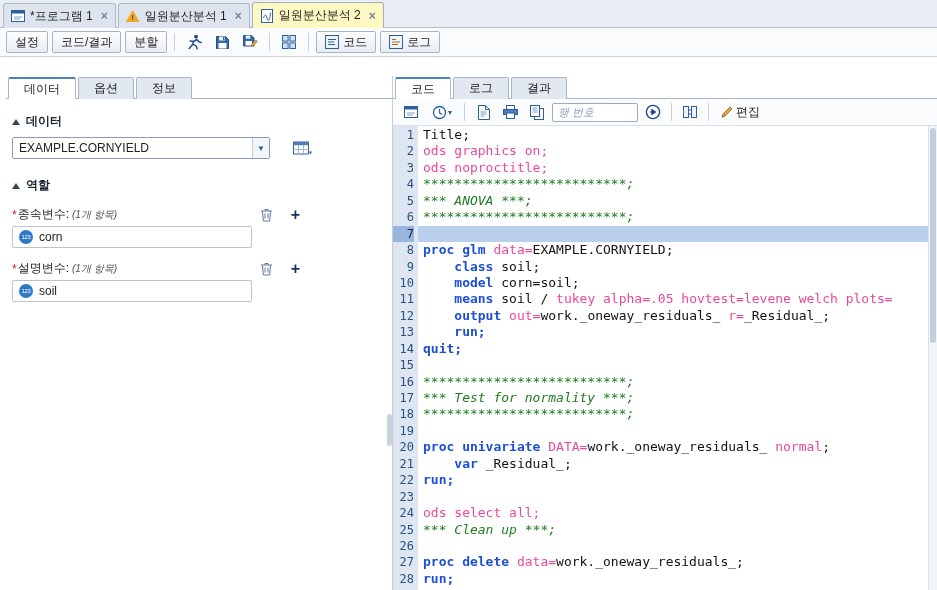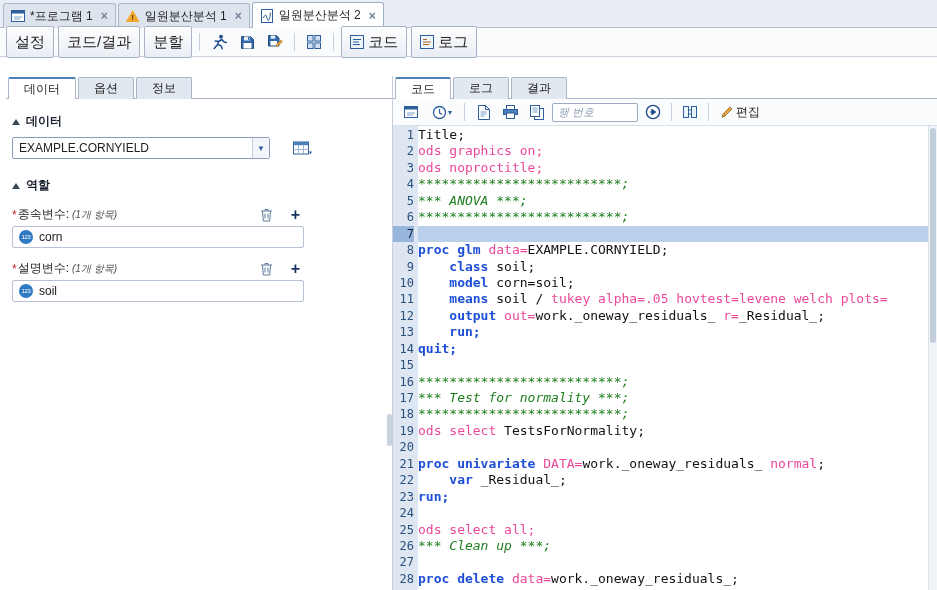--- a/index.html
+++ b/index.html
@@ -5,29 +5,29 @@
   * { box-sizing: border-box; }
   html,body { margin:0; padding:0; width:937px; height:590px; overflow:hidden;
     font-family:"Liberation Sans","DejaVu Sans",sans-serif; font-size:12px; background:#fff; color:#222; }
 
   
   .tabstrip { height:28px; background:#e9edf4; border-bottom:1px solid #b4bfce;
     display:flex; align-items:flex-end; padding:2px 0 0 3px; gap:2px; }
   .tab { height:24px; display:flex; align-items:center; gap:5px; padding:12px 7px;
     background:#dde4ee; border:1px solid #aeb9c9; border-bottom:none; border-radius:3px 3px 0 0;
     margin-bottom:-1px; cursor:default; white-space:nowrap; }
-  .tab.active { background:#ffffff; height:26px; border-color:#9fb0c6;align-items:center; }
+  .tab.active { background:#fef9c3; height:26px; border-color:#9fb0c6;align-items:center; }
   .tab-close { color:#75819a; font-weight:bold; font-size:12px; margin-left:3px; cursor:pointer; }
   .warn-ic { width:14px; height:12px; background:#f2a72e; clip-path:polygon(50% 0,100% 100%,0 100%);
     display:flex; align-items:flex-end; justify-content:center; font-size:8px; font-weight:bold; color:#4d3400; font-style:normal; }
 
   
   .toolbar { height:29px; background:#fafbfd; border-bottom:1px solid #c9d2de;
     display:flex; align-items:center; gap:4px; padding:0 6px; }
-  button.tbar, .tg { height:32px; padding:0 8px; font-size:15px; color:#222;
+  button.tbar, .tg { height:22px; padding:0 8px; font-size:12px; color:#222;
     background:linear-gradient(#fdfefe,#e9edf4); border:1px solid #a8b4c6; border-radius:2px;
     display:flex; align-items:center; gap:4px; font-family:inherit; cursor:pointer; }
   .sep { width:1px; height:18px; background:#c6cfdb; margin:0 3px; }
   .tbtn { width:24px; height:22px; display:flex; align-items:center; justify-content:center;
     border-radius:2px; cursor:pointer; }
 
   
   .content { display:flex; height:533px; position:relative;margin-top:19px; }
   .left { width:392px; flex:none; padding-left:6px; position:relative; }
   .right { flex:1; min-width:0; border-left:1px solid #c5ced9; display:flex; flex-direction:column; }
@@ -48,21 +48,21 @@
   .dropdown { width:258px; height:22px; border:1px solid #8a9cb6; background:#fff; border-radius:2px;
     display:flex; align-items:center; cursor:pointer; }
   .dropdown .val { flex:1; padding:0 6px; white-space:nowrap; overflow:hidden; }
   .dropdown .arrow { width:17px; height:100%; display:flex; align-items:center; justify-content:center;
     border-left:1px solid #c2cdda; background:#f2f5f9; color:#2d5f9e; font-size:8px; }
   .role-row { display:flex; align-items:center; width:292px; margin:12px 0 0 2px; }
   .req { color:#c22222; margin-right:1px; }
   .role-count { font-style:italic; font-size:10px; color:#555; margin-left:3px; }
   .role-icons { margin-left:auto; display:flex; align-items:center; gap:18px; padding-right:4px; }
   .plus { color:#14305f; font-weight:bold; font-size:16px; line-height:14px; cursor:pointer; }
-  .listbox { width:292px; border:1px solid #b7c2d2; background:#fff; border-radius:2px; margin:3px 0 0 2px; }
+  .listbox { width:240px; border:1px solid #b7c2d2; background:#fff; border-radius:2px; margin:3px 0 0 2px; }
   .item { display:flex; align-items:center; gap:6px; padding:3px 6px; }
   .badge { width:14px; height:14px; border-radius:50%; background:#2f78c4; color:#fff; flex:none;
     font-size:6px; display:flex; align-items:center; justify-content:center; letter-spacing:-0.3px; }
   .lsb { position:absolute; right:0; top:338px; width:5px; height:32px; background:#c9d3e0; border-radius:2px; }
 
   
   .ctoolbar { height:27px; flex:none; display:flex; align-items:center; gap:3px; padding:0 6px;
     background:#fbfcfe; border-bottom:1px solid #d8dfe8; }
   .linenum { width:86px; height:19px; border:1px solid #9dabc0; border-radius:2px; font-size:11px;
     padding:0 5px; font-family:inherit; }
@@ -71,21 +71,21 @@
   .edit-lbl { margin-left:2px; }
 
   
   .editor { flex:1; display:flex; position:relative; overflow:hidden; background:#fff;
     font-family:"DejaVu Sans Mono","Liberation Mono",monospace; font-size:13px; }
   .gutter { flex:none; width:25px; background:#dde6f1; color:#29517e; text-align:right;
     padding:1px 4px 0 0; font-size:12px; }
   .gline { height:16.45px; line-height:16.45px; }
   .gline.active { background:#97b5dd; color:#10243d; }
   .codecol { flex:1; min-width:0; padding-top:1px; }
-  .cline { height:16.45px; line-height:16.45px; white-space:pre; overflow:hidden; }
+  .cline { height:16.45px; line-height:16.45px; white-space:pre; overflow:hidden; padding-left:5px; }
   .cline.active { background:#b9cfeb; }
   .tok-k { color:#1d4ed8; font-weight:bold; }
   .tok-o { color:#ec4899; }
   .tok-c { color:#1e7d1e; font-style:italic; }
   .tok-t { color:#111; }
   .vsb { position:absolute; right:0; top:0; bottom:0; width:9px; background:#f1f4f8; border-left:1px solid #dbe2ea; }
   .vsb .thumb { position:absolute; top:2px; left:1px; width:6px; height:215px; background:#c3cedd; border-radius:3px; }
 
   svg { display:block; }
 </style>
@@ -375,21 +375,20 @@
           <div class="cline"><span class="tok-t">    </span><span class="tok-k">class </span><span class="tok-t">soil;</span></div>
           <div class="cline"><span class="tok-t">    </span><span class="tok-k">model </span><span class="tok-t">corn=soil;</span></div>
           <div class="cline"><span class="tok-t">    </span><span class="tok-k">means </span><span class="tok-t">soil / </span><span class="tok-o">tukey alpha=.05 hovtest=levene welch plots=</span></div>
           <div class="cline"><span class="tok-t">    </span><span class="tok-k">output </span><span class="tok-o">out=</span><span class="tok-t">work._oneway_residuals_ </span><span class="tok-o">r=</span><span class="tok-t">_Residual_;</span></div>
           <div class="cline"><span class="tok-t">    </span><span class="tok-k">run;</span></div>
           <div class="cline"><span class="tok-k">quit;</span></div>
           <div class="cline"></div>
           <div class="cline"><span class="tok-c">**************************;</span></div>
           <div class="cline"><span class="tok-c">*** Test for normality ***;</span></div>
           <div class="cline"><span class="tok-c">**************************;</span></div>
-          <div class="cline"><span class="tok-o">ods select </span><span class="tok-t">TestsForNormality;</span></div>
           <div class="cline"></div>
           <div class="cline"><span class="tok-k">proc univariate </span><span class="tok-o">DATA=</span><span class="tok-t">work._oneway_residuals_ </span><span class="tok-o">normal</span><span class="tok-t">;</span></div>
           <div class="cline"><span class="tok-t">    </span><span class="tok-k">var </span><span class="tok-t">_Residual_;</span></div>
           <div class="cline"><span class="tok-k">run;</span></div>
           <div class="cline"></div>
           <div class="cline"><span class="tok-o">ods select all;</span></div>
           <div class="cline"><span class="tok-c">*** Clean up ***;</span></div>
           <div class="cline"></div>
           <div class="cline"><span class="tok-k">proc delete </span><span class="tok-o">data=</span><span class="tok-t">work._oneway_residuals_;</span></div>
           <div class="cline"><span class="tok-k">run;</span></div>

